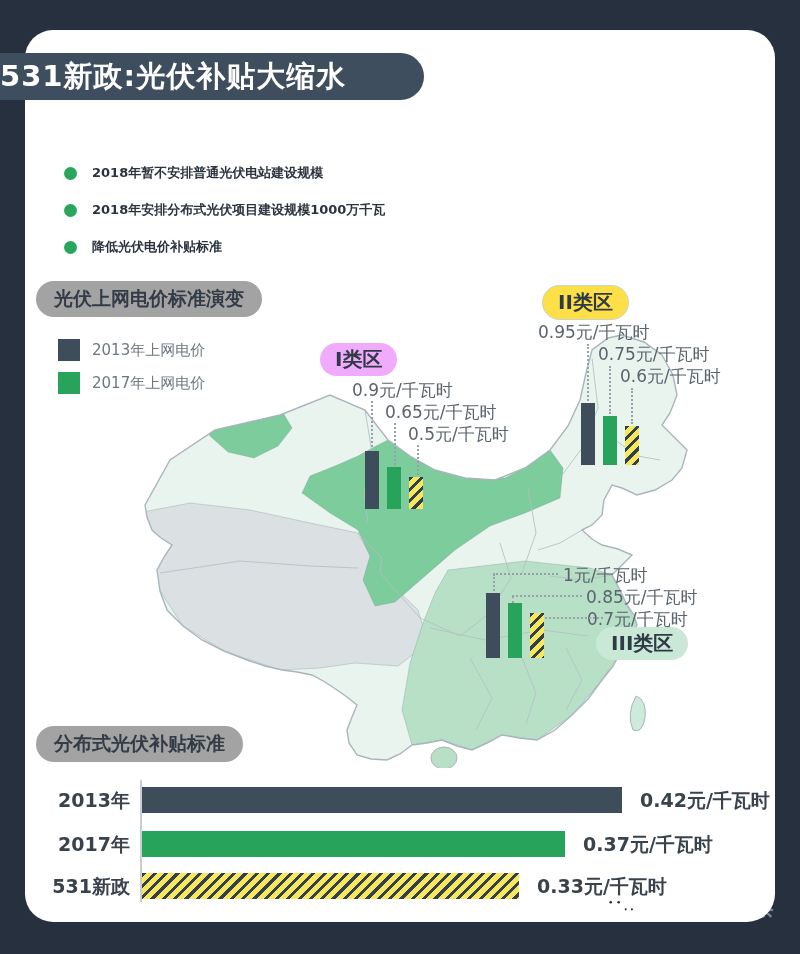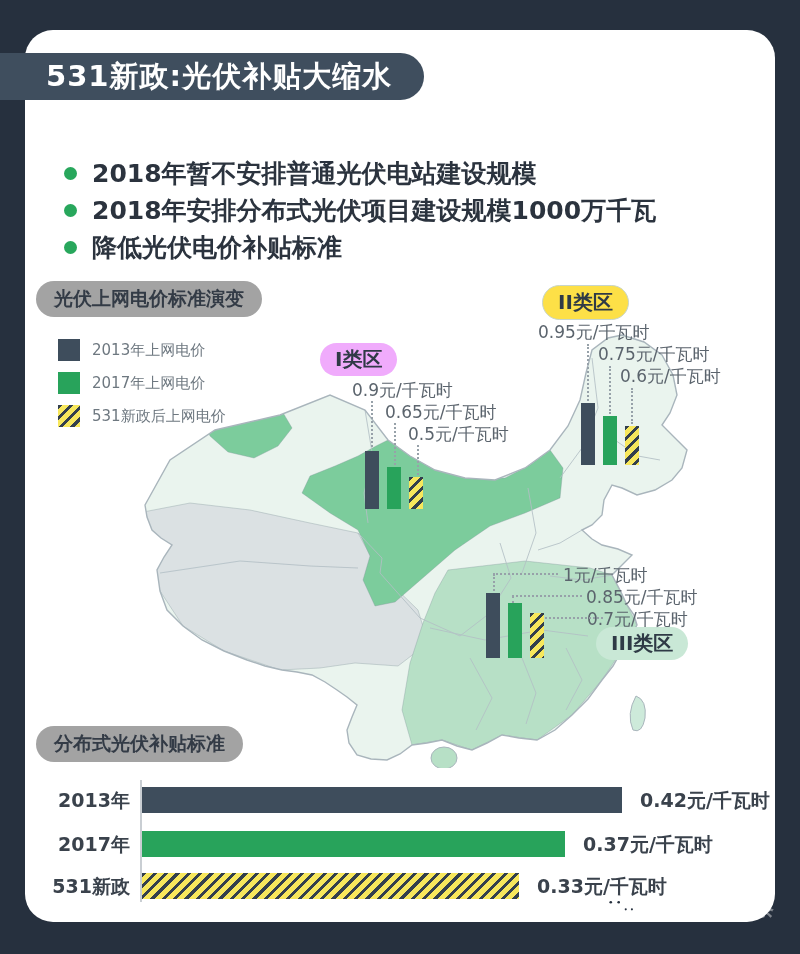--- a/index.html
+++ b/index.html
@@ -1,24 +1,24 @@
 <!DOCTYPE html>
 <html><head>
 <meta charset="utf-8">
 <style>
   html,body{margin:0;padding:0;background:#26303e;}
   #page{position:relative;width:800px;height:954px;background:#26303e;overflow:hidden;
         font-family:"DejaVu Sans","Liberation Sans",sans-serif;}
   .panel{position:absolute;left:25px;top:30px;width:750px;height:892px;background:#ffffff;border-radius:28px;}
   .banner{position:absolute;left:0;top:53px;width:424px;height:47px;background:#3f4e5e;
           border-radius:0 26px 26px 0;color:#ffffff;font-size:29px;font-weight:bold;
-          line-height:47px;padding-left:46px;box-sizing:border-box;letter-spacing:1px;}
+          line-height:47px;box-sizing:border-box;letter-spacing:1px;}
   .intro{position:absolute;left:36px;top:118px;width:738px;font-size:19px;font-weight:600;color:#2b333e;}
   .bullet{position:absolute;left:64px;display:flex;align-items:center;gap:15px;
-          font-size:25px;font-weight:600;color:#2b333e;height:26px;}
+          font-size:13px;font-weight:600;color:#2b333e;height:26px;}
   .bullet .dot{width:13px;height:13px;border-radius:50%;background:#28a75c;flex:none;}
   #bullet-0{top:160px}#bullet-1{top:197px}#bullet-2{top:234px}
   .pill-yellow{position:absolute;background:#a3a3a3;border-radius:18px;padding:5px 18px;
                font-size:19px;font-weight:bold;color:#333b46;white-space:nowrap;}
   #pill-tariff{left:36px;top:281px;}
   #pill-subsidy{left:36px;top:726px;}
   .legend-item{position:absolute;left:46px;display:flex;align-items:center;gap:12px;
                font-size:15px;color:#6e7880;height:22px;margin-left:12px;}
   #legend-0{top:339px}#legend-1{top:372px}#legend-2{top:405px}
   .swatch{width:22px;height:22px;flex:none;}
@@ -81,24 +81,20 @@
   <div class="pill-yellow" id="pill-tariff">光伏上网电价标准演变</div>
 
   <div class="legend-item" id="legend-0">
     <span class="swatch swatch-navy"></span>
     <span>2013年上网电价</span>
   </div>
   <div class="legend-item" id="legend-1">
     <span class="swatch swatch-green"></span>
     <span>2017年上网电价</span>
   </div>
-  <div class="legend-item" id="legend-2">
-    <span class="swatch hatch"></span>
-    <span>531新政后上网电价</span>
-  </div>
 
   <svg id="china-map" viewBox="0 0 580 450">
     <defs>
       <clipPath id="cnclip">
         <path d="M15,187 L40,142 L85,112 L150,97 L200,77 L235,92 L258,122 L280,138 L305,152 L335,160 L365,162 L395,150 L420,132 L438,108 L450,82 L456,55 L462,32 L478,20 L492,17 L514,24 L532,37 L543,57 L547,77 L540,95 L532,107 L545,120 L557,132 L552,150 L542,162 L525,172 L507,177 L492,170 L482,167 L474,182 L472,197 L462,207 L452,212 L462,221 L472,227 L488,231 L502,237 L490,249 L482,257 L490,272 L497,287 L504,297 L507,307 L500,320 L492,332 L483,348 L472,362 L458,381 L442,397 L425,412 L407,422 L389,420 L372,417 L357,425 L342,432 L327,428 L312,422 L297,425 L282,427 L270,436 L257,442 L241,441 L227,437 L219,425 L217,412 L222,399 L227,387 L217,379 L207,372 L195,364 L182,357 L167,354 L152,352 L135,348 L117,342 L94,333 L72,322 L53,308 L37,292 L30,273 L27,252 L34,239 L42,227 L31,220 L22,212 L17,199 Z"></path>
       </clipPath>
     </defs>
     <g clip-path="url(#cnclip)">
       <path d="M15,187 L40,142 L85,112 L150,97 L200,77 L235,92 L258,122 L280,138 L305,152 L335,160 L365,162 L395,150 L420,132 L438,108 L450,82 L456,55 L462,32 L478,20 L492,17 L514,24 L532,37 L543,57 L547,77 L540,95 L532,107 L545,120 L557,132 L552,150 L542,162 L525,172 L507,177 L492,170 L482,167 L474,182 L472,197 L462,207 L452,212 L462,221 L472,227 L488,231 L502,237 L490,249 L482,257 L490,272 L497,287 L504,297 L507,307 L500,320 L492,332 L483,348 L472,362 L458,381 L442,397 L425,412 L407,422 L389,420 L372,417 L357,425 L342,432 L327,428 L312,422 L297,425 L282,427 L270,436 L257,442 L241,441 L227,437 L219,425 L217,412 L222,399 L227,387 L217,379 L207,372 L195,364 L182,357 L167,354 L152,352 L135,348 L117,342 L94,333 L72,322 L53,308 L37,292 L30,273 L27,252 L34,239 L42,227 L31,220 L22,212 L17,199 Z" fill="#eaf4ee"></path>
       <path fill="#dbe1e3" stroke="rgba(130,150,155,0.35)" d="M8,195 L60,185 L120,192 L180,205 L228,215 L250,255 L288,292 L298,325 L268,348 L225,345 L190,350 L150,352 L94,333 L53,308 L30,273 L18,240 Z"></path>

